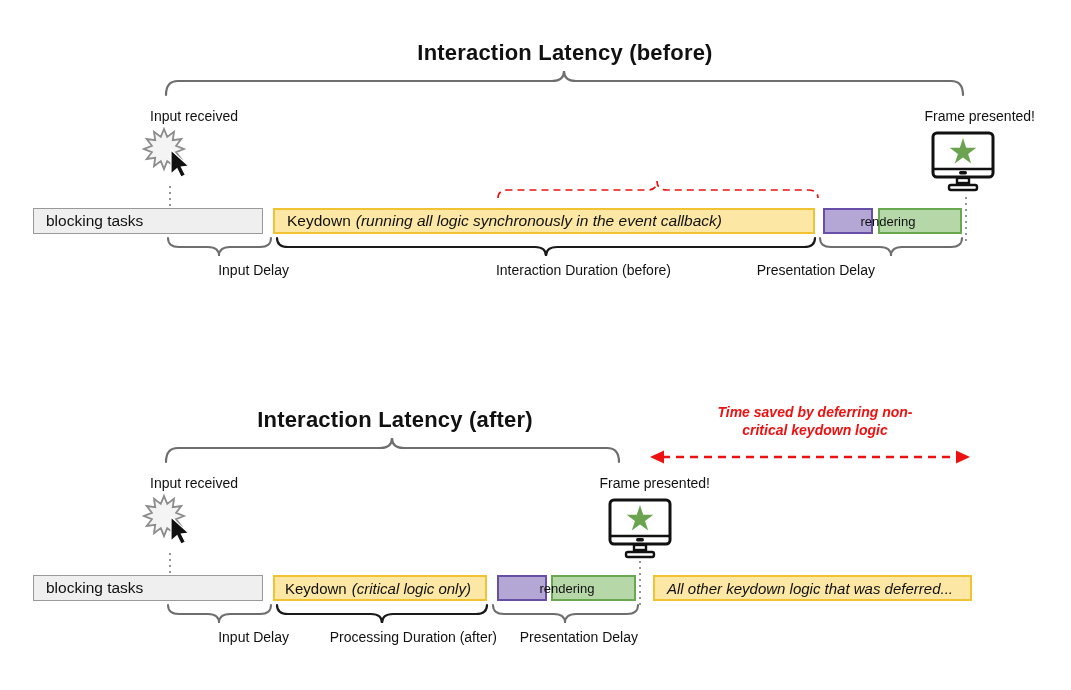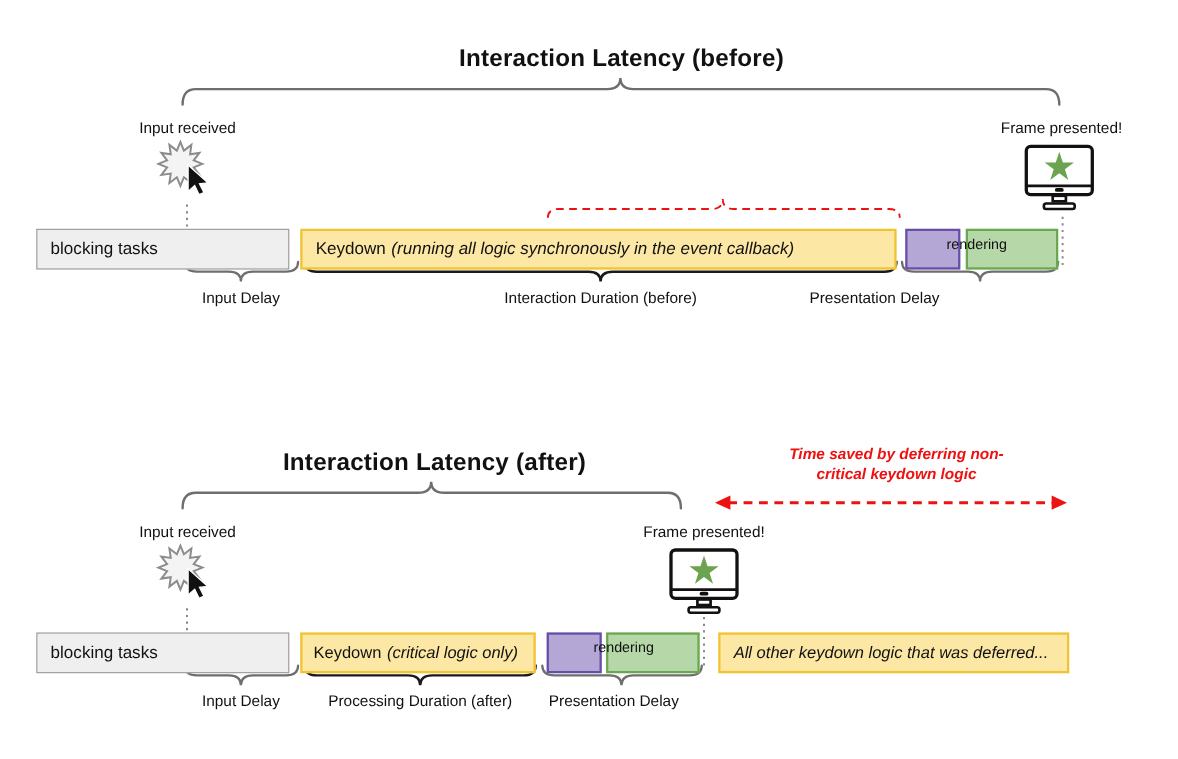--- a/index.html
+++ b/index.html
@@ -2,24 +2,24 @@
 <html style="--yellow-fill: #FCE8A4; --yellow-border: #F1C232; --purple-fill: #B4A7D6; --purple-border: #674EA7; --green-fill: #B6D7A8; --green-border: #6AA84F; --gray-fill: #EFEFEF; --gray-border: #999999; --red: #EE1111; --brace-gray: #6E6E6E; --brace-black: #1A1A1A; --dotted-gray: #8A8A8A; --text: #111111; --star-green: #6BA351;"><head>
 <meta charset="utf-8">
 <style>
   html,body{margin:0;padding:0;background:#ffffff;}
   #canvas{
     position:relative;width:1071px;height:690px;background:#ffffff;overflow:hidden;
     font-family:"Liberation Sans","DejaVu Sans",sans-serif;color:var(--text,#111);
   }
   .abs{position:absolute;}
   .title{font-size:22px;font-weight:bold;text-align:center;letter-spacing:.2px;}
-  .lbl{font-size:14px;text-align:center;}
+  .lbl{font-size:14px;text-align:right;}
   .red-note{font-size:14px;font-weight:bold;font-style:italic;color:var(--red);text-align:center;line-height:18px;}
   .bar{
-    box-sizing:border-box;height:37px;display:flex;align-items:center;
+    box-sizing:border-box;height:26px;display:flex;align-items:center;
     font-size:15.5px;white-space:nowrap;z-index:1;
   }
   .bar-gray{background:var(--gray-fill);border:1.5px solid var(--gray-border);padding-left:12px;}
   .bar-yellow{background:var(--yellow-fill);border:2px solid var(--yellow-border);padding-left:12px;}
   .bar-purple{background:var(--purple-fill);border:2px solid var(--purple-border);}
   .bar-green{background:var(--green-fill);border:2px solid var(--green-border);}
   .bar .it{font-style:italic;margin-left:5px;}
   .render-lbl{font-size:13px;text-align:center;line-height:28px;z-index:2;}
   .deferred-text{font-style:italic;}
   svg{display:block;}

